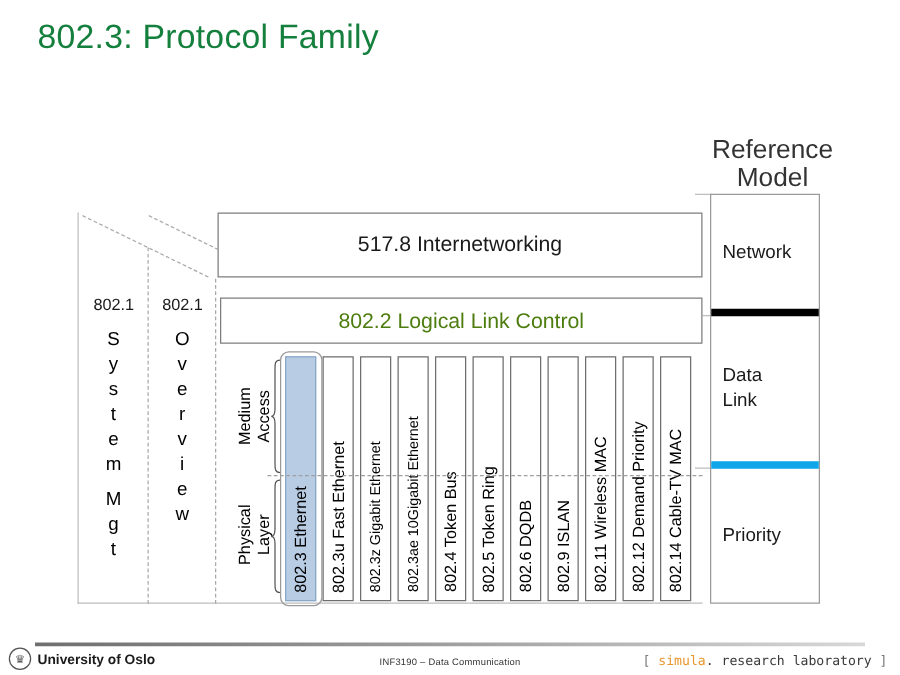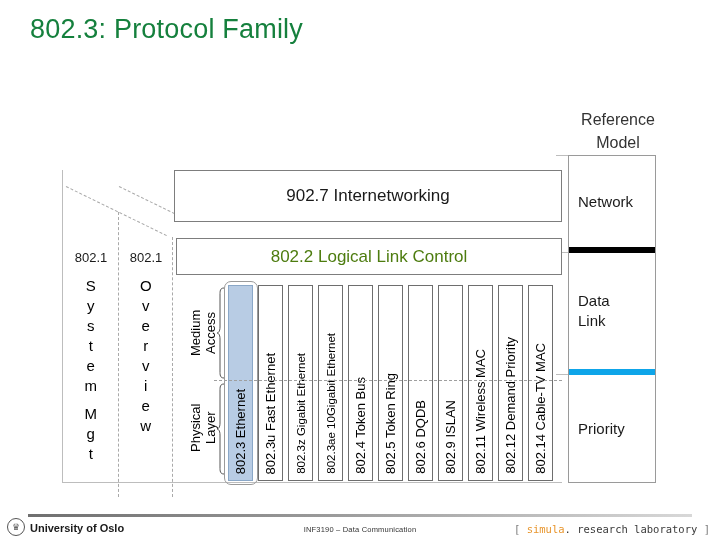--- a/index.html
+++ b/index.html
@@ -24,21 +24,21 @@
     white-space: nowrap;
   }
 
   
   #ref-model-heading {
     position: absolute;
     left: 563px;
     top: 108px;
     width: 110px;
     text-align: center;
-    font-size: 16px;
+    font-size: 21px;
     color: #333333;
     line-height: 23px;
   }
   #ref-model-box {
     position: absolute;
     left: 568px;
     top: 155px;
     width: 88px;
     height: 328px;
     border: 1px solid #9a9a9a;
@@ -78,21 +78,21 @@
     height: 313px;
     border-left: 1px solid #bdbdbd;
     border-bottom: 1px solid #bdbdbd;
     background: transparent;
   }
 
   
   #mgmt-panel {
     position: absolute;
     left: 62px;
-    top: 184px;
+    top: 170px;
     width: 112px;
     height: 313px;
   }
   .dash-v {
     position: absolute;
     top: 0;
     width: 0;
     border-left: 1px dashed #a9a9a9;
   }
   .slant {
@@ -345,21 +345,21 @@
       <span>e</span><br>
       <span>r</span><br>
       <span>v</span><br>
       <span>i</span><br>
       <span>e</span><br>
       <span>w</span>
     </div>
   </div>
 </div>
 
-<div id="internetworking-box">902.7 Internetworking</div>
+<div id="internetworking-box">517.8 Internetworking</div>
 
 <div id="llc-box">802.2 Logical Link Control</div>
 
 <div class="side-label" id="label-medium-access">Medium
 Access</div>
 <div class="side-label" id="label-physical-layer">Physical
 Layer</div>
 
 <div class="brace" style="top:287px; height:92px;">
   <svg width="9" height="92" viewBox="0 0 9 92">

